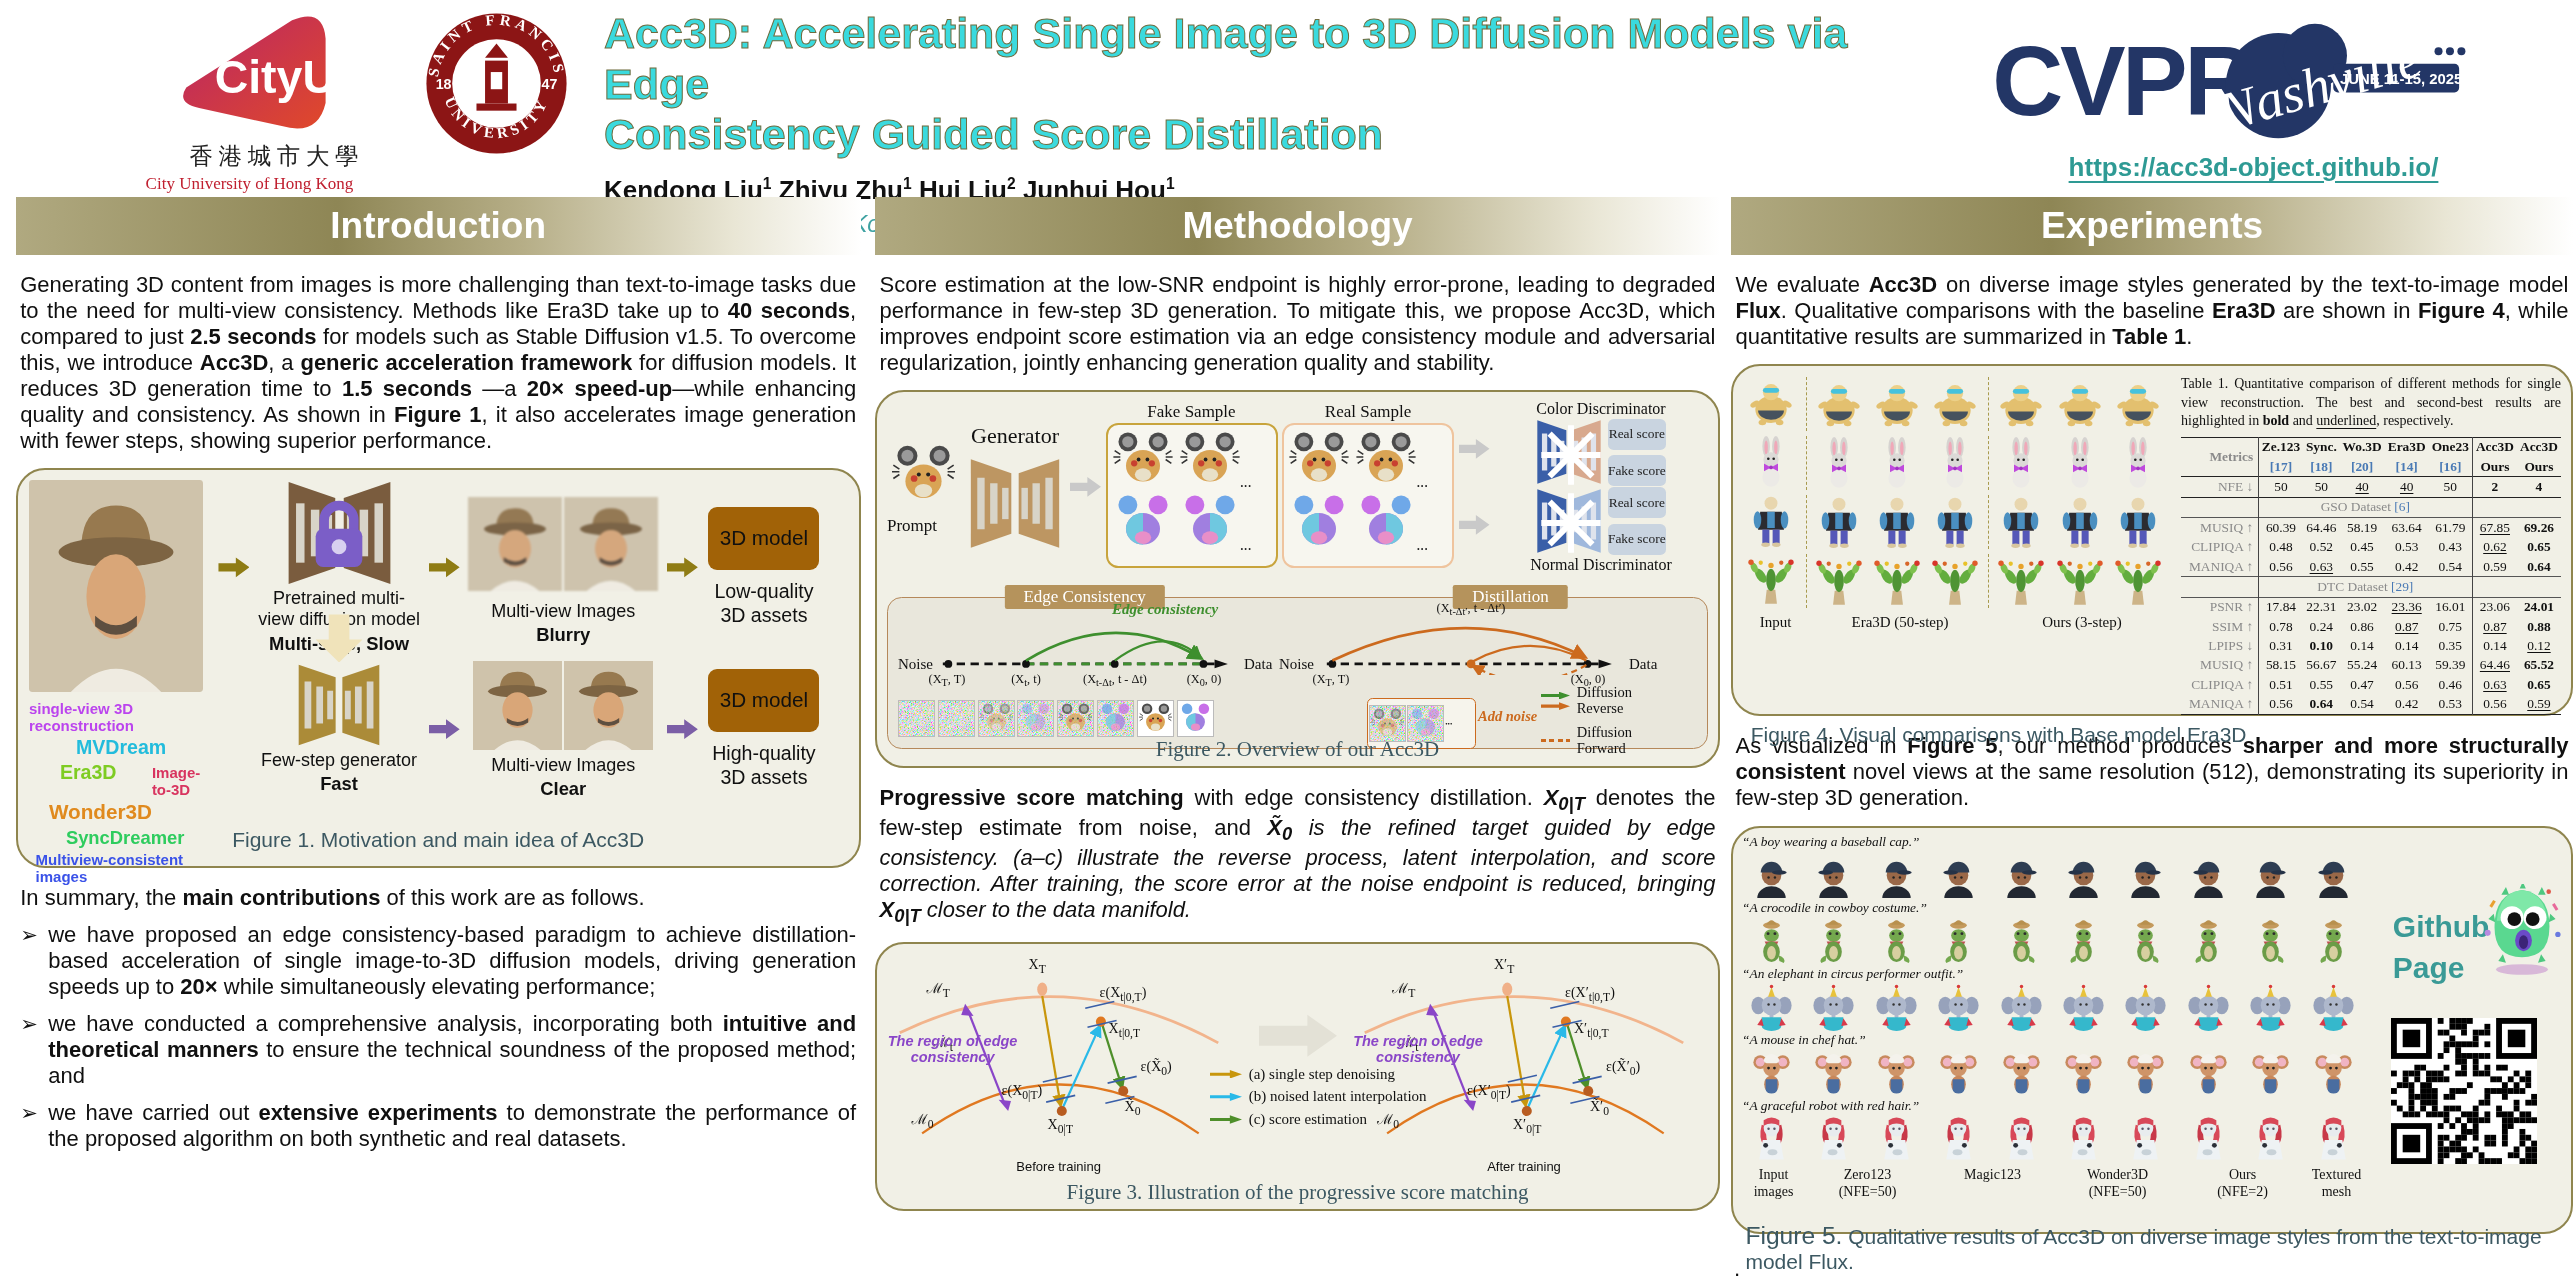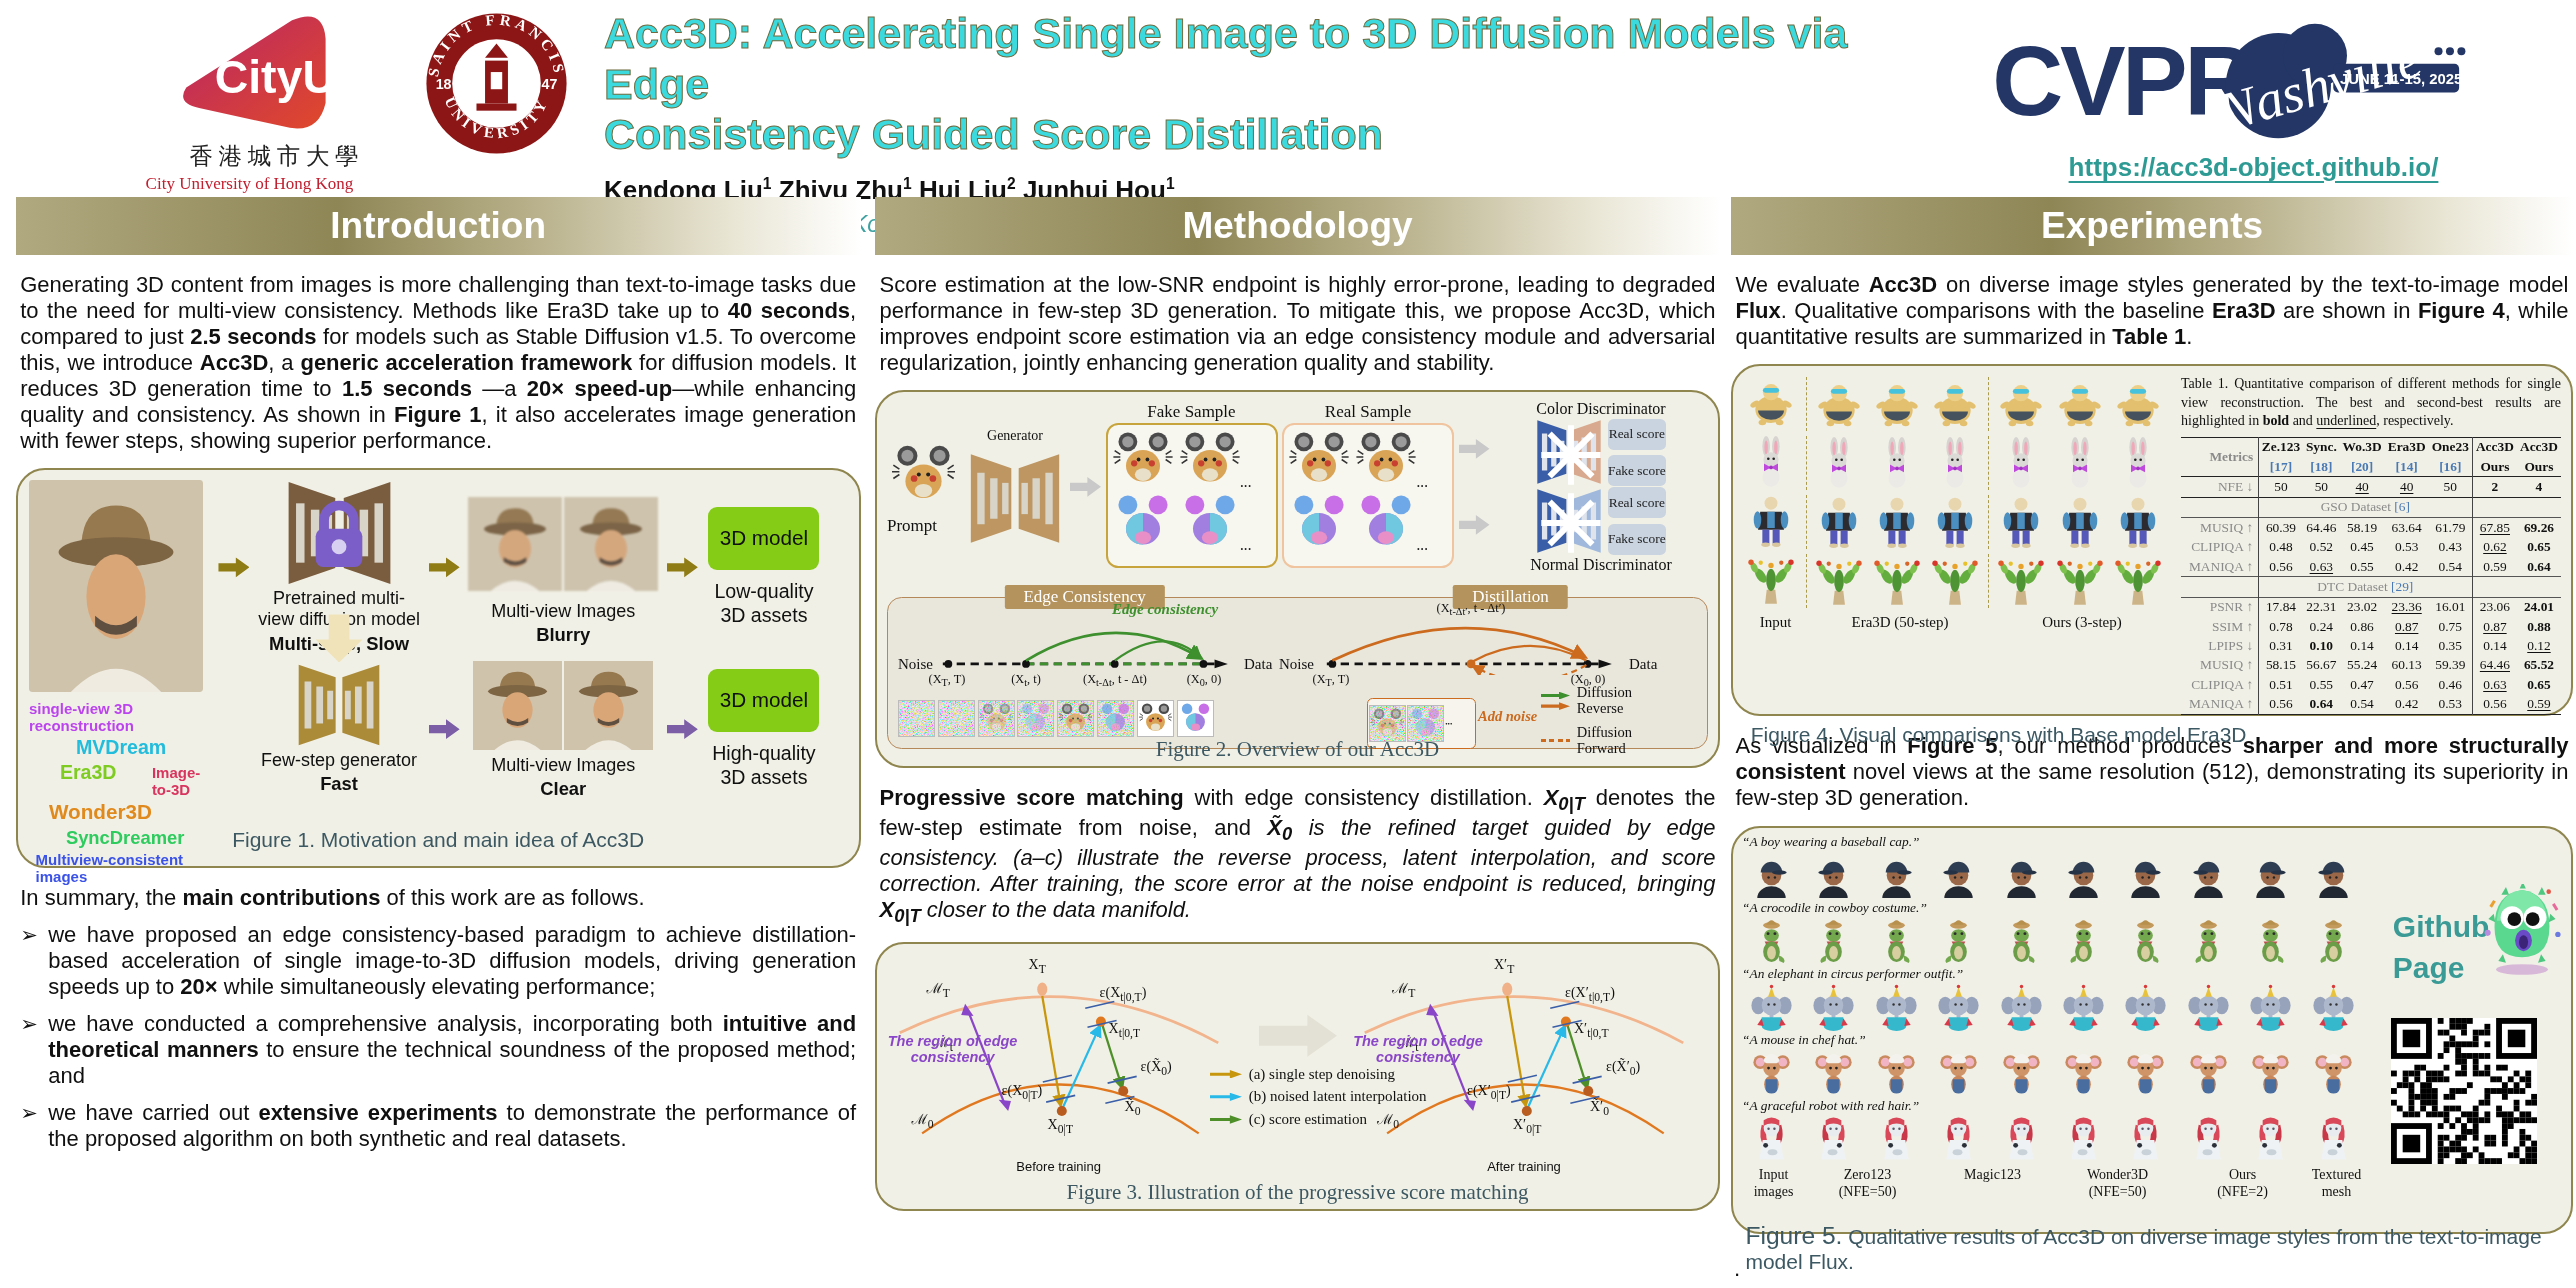--- a/index.html
+++ b/index.html
@@ -65,35 +65,35 @@
   .bf svg{width:100%;height:100%}
   .bf1{width:117px;height:106px;margin:0 auto}
   .bf2{width:112px;height:84px;margin:0 auto}
   .locks{position:absolute;left:50%;top:50%;width:36px;height:36px;transform:translate(-50%,-50%)}
   .f1lab{font-size:18px;margin-top:2.2px}
   .f1lab.b{font-size:18.4px}
   .faces{display:flex;justify-content:center;gap:2.2px}
   .faces svg{width:94px;height:110px}
   .faces.blurry svg{filter:blur(1.2px) saturate(.9)}
   .faces.small svg{width:89px;height:95px}
-  .box3d{width:111px;height:63px;background:#84cc16;border-radius:9px;margin:0 auto;
+  .box3d{width:111px;height:63px;background:#a16207;border-radius:9px;margin:0 auto;
          display:flex;align-items:center;justify-content:center;font-size:20.7px}
   .f1asset{margin-top:9px;font-size:19.6px;white-space:pre-line;line-height:1.25}
   .downarr{position:absolute;left:50%;top:-49px;transform:translateX(-50%);width:47px;height:48px;
            clip-path:polygon(28% 0,72% 0,72% 52%,100% 52%,50% 100%,0 52%,28% 52%);background:#f0e3ba}
   #fig1 .fig-cap{margin-top:5.6px}
 
   
   #fig2{height:378px;padding:9px 10px 3.4px;font-family:"Liberation Serif",serif}
   .f2top{display:flex;align-items:center;gap:4.5px;height:171px}
   .f2prompt{width:73px;text-align:left}
   .f2prompt svg{width:67px;height:73px;margin:0 auto}
   .plab{font-size:17px;margin-top:4.5px}
   .f2gen{width:101px;text-align:center}
-  .glab{font-size:14px;margin-bottom:7px}
+  .glab{font-size:22px;margin-bottom:7px}
   .bfg{width:92px;height:95px;margin:0 auto}
   .sambox{position:relative;width:168px;height:141px;border-radius:12.3px;margin-top:17px;background:#f7f6ef}
   .sambox.fake{border:2.2px solid #c8a43c}
   .sambox.real{border:2.2px solid #efc49e}
   .samlab{position:absolute;top:-22.4px;left:0;width:100%;text-align:center;font-size:17px}
   .samimgs{padding:3.4px 2.2px}
   .srow{display:flex;align-items:flex-end;gap:1.1px}
   .srow svg{width:66px;height:63px}
   .srow .dots{font-size:7.8px;letter-spacing:1.1px;color:#222;margin-left:-3.4px}
   .f2arr2{display:flex;flex-direction:column;gap:50px}

